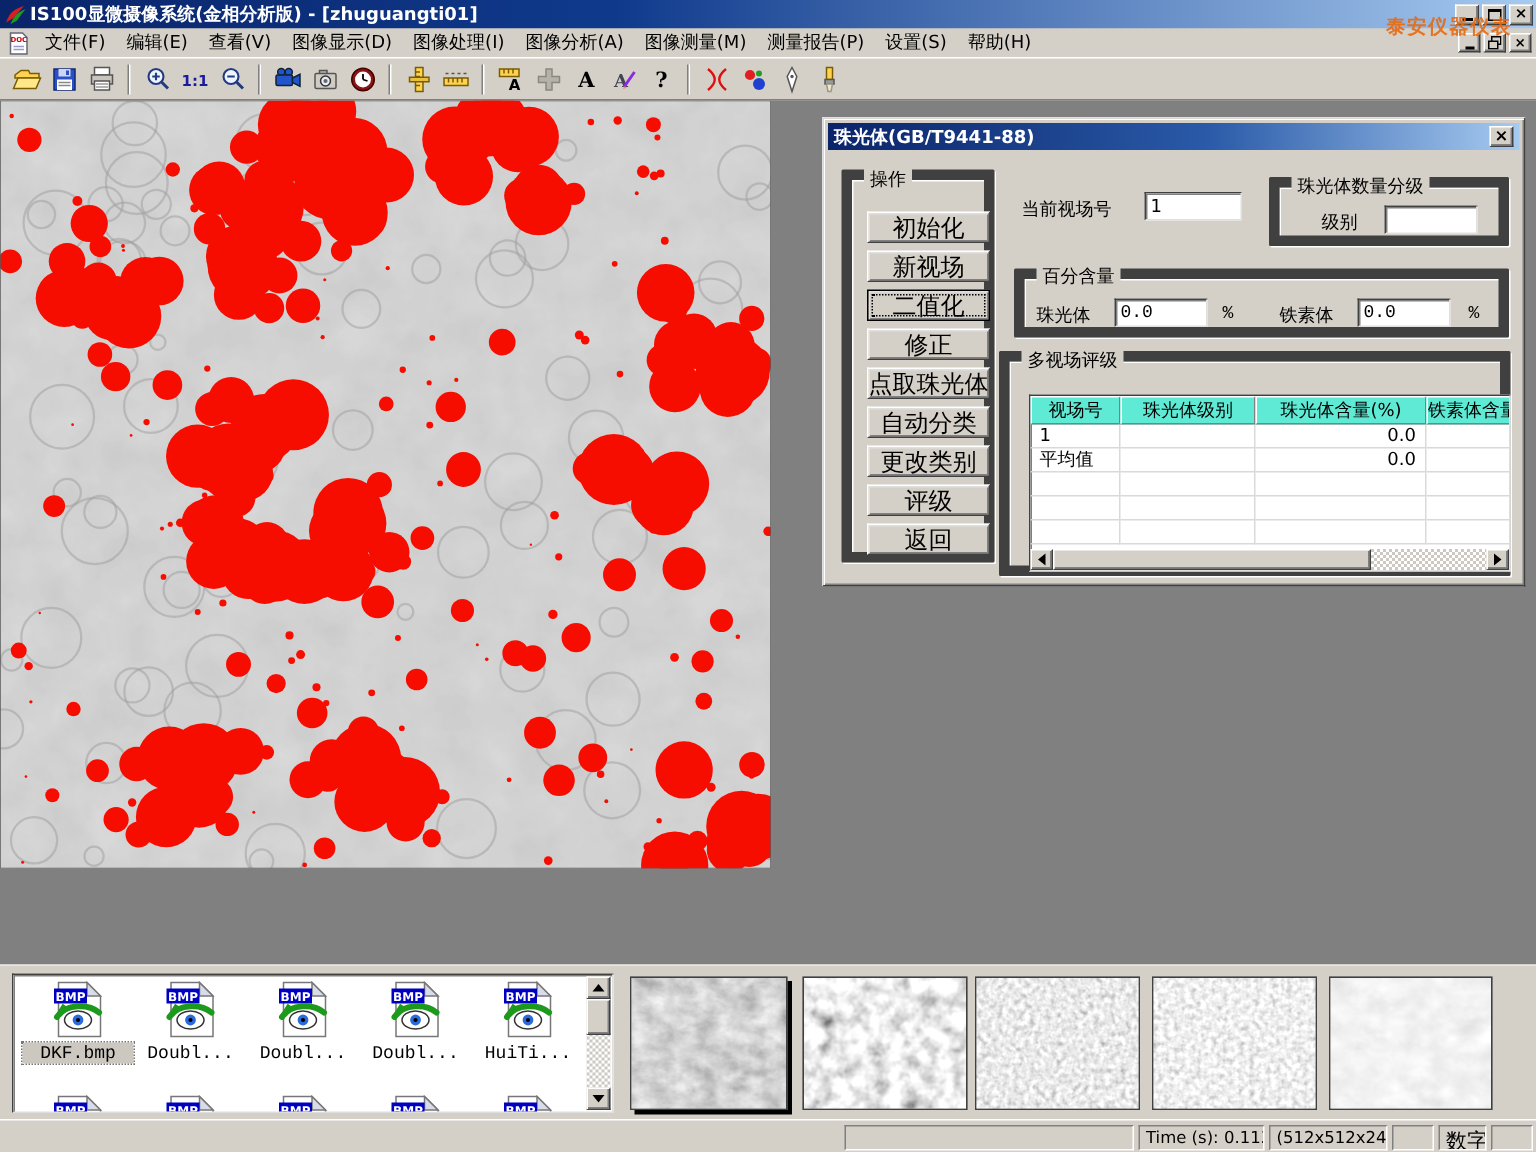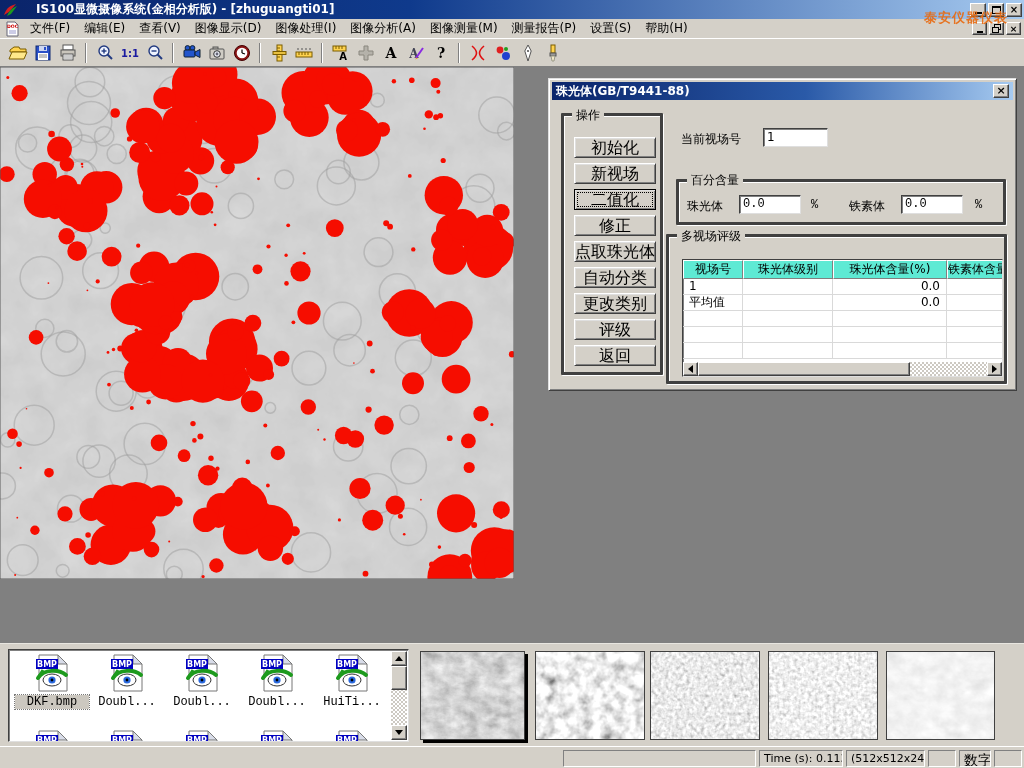--- a/index.html
+++ b/index.html
@@ -4,21 +4,21 @@
 <style>
   * { margin:0; padding:0; box-sizing:border-box; }
   html,body { width:1024px; height:768px; overflow:hidden; }
   body { font-family:"DejaVu Sans","Liberation Sans",sans-serif; font-size:12px; background:#d4d0c8; }
   .app { position:relative; width:1024px; height:768px; background:#d4d0c8; }
 
   
   .titlebar { position:absolute; top:0; left:0; right:0; height:19px;
     background:linear-gradient(90deg,#0a246a 0%,#0f3a8c 40%,#a6caf0 100%);
     display:flex; align-items:center; color:#fff; font-weight:bold; padding:0 2px; }
-  .titlebar .ttl { margin-left:18px; font-size:12px; white-space:nowrap; }
+  .titlebar .ttl { margin-left:2px; font-size:12px; white-space:nowrap; }
   .winbtns { margin-left:auto; display:flex; gap:2px; }
   .winbtn { width:16px; height:14px; background:#d4d0c8; border:1px solid;
     border-color:#ffffff #404040 #404040 #ffffff; box-shadow:inset -1px -1px 0 #808080;
     display:flex; align-items:center; justify-content:center; color:#000; font-weight:bold; font-size:10px; line-height:1; }
   .gly-min { width:7px; height:2px; background:#000; margin-top:7px; }
   .gly-box { width:9px; height:8px; border:1px solid #000; border-top-width:2px; }
 
   
   .menubar { position:absolute; top:19px; left:0; right:0; height:19px; background:#d4d0c8;
     display:flex; align-items:center; padding-left:2px; }
@@ -44,21 +44,21 @@
   
   .dialog { position:absolute; left:548px; top:11px; width:469px; height:313px; background:#d4d0c8;
     border:1px solid; border-color:#dfdfdf #404040 #404040 #dfdfdf;
     box-shadow:inset 1px 1px 0 #ffffff, inset -1px -1px 0 #808080; }
   .dlg-title { position:absolute; left:3px; right:3px; top:3px; height:18px;
     background:linear-gradient(90deg,#0a246a 0%,#2a5aa8 55%,#a6caf0 100%);
     color:#fff; font-weight:bold; display:flex; align-items:center; padding:0 4px; }
   .dlg-close { margin-left:auto; width:16px; height:14px; background:#d4d0c8; border:1px solid;
     border-color:#ffffff #404040 #404040 #ffffff; box-shadow:inset -1px -1px 0 #808080;
     color:#000; font-weight:bold; font-size:11px; line-height:12px; text-align:center; }
-  .group { position:absolute; border:3px solid #404040; border-radius:1px;
+  .group { position:absolute; border:7px solid #404040; border-radius:1px;
     box-shadow:inset 1px 1px 0 #ffffff, 1px 1px 0 #ffffff; }
   .group > .legend { position:absolute; top:-8px; left:8px; background:#d4d0c8; padding:0 4px; line-height:14px; }
   .btn95 { position:absolute; left:10px; width:82px; height:21px; background:#d4d0c8;
     border:1px solid; border-color:#ffffff #404040 #404040 #ffffff;
     box-shadow:inset 1px 1px 0 #dfdfdf, inset -1px -1px 0 #808080;
     font-size:16px; text-align:center; line-height:19px; cursor:default; }
   .btn95.focused { border:1px solid #000; outline:1px dotted #000; outline-offset:-4px; }
   .edit { position:absolute; background:#fff; border:1px solid; border-color:#404040 #dfdfdf #dfdfdf #404040;
     box-shadow:inset 1px 1px 0 #808080; font-size:12px; padding:1px 3px; font-family:inherit; }
   .lbl { position:absolute; white-space:nowrap; }
@@ -769,20 +769,25 @@
         <div class="btn95" style="top:125px;">点取珠光体</div>
         <div class="btn95" style="top:151px;">自动分类</div>
         <div class="btn95" style="top:177px;">更改类别</div>
         <div class="btn95" style="top:203px;">评级</div>
         <div class="btn95" style="top:229px;">返回</div>
       </div>
 
       <span class="lbl" style="left:132px; top:52px;">当前视场号</span>
       <div class="edit" style="left:214px; top:49px; width:65px; height:19px;">1</div>
 
+      <div class="group" style="left:297px; top:39px; width:160px; height:46px;">
+        <span class="legend">珠光体数量分级</span>
+        <span class="lbl" style="left:28px; top:15px;">级别</span>
+        <div class="edit" style="left:70px; top:12px; width:62px; height:19px;"></div>
+      </div>
 
       <div class="group" style="left:127px; top:100px; width:330px; height:46px;font-family:Liberation Mono, monospace;">
         <span class="legend">百分含量</span>
         <span class="lbl" style="left:8px; top:16px;">珠光体</span>
         <div class="edit" style="left:60px; top:13px; width:62px; height:19px;">0.0</div>
         <span class="lbl" style="left:132px; top:16px;">%</span>
         <span class="lbl" style="left:170px; top:16px;">铁素体</span>
         <div class="edit" style="left:222px; top:13px; width:62px; height:19px;">0.0</div>
         <span class="lbl" style="left:296px; top:16px;">%</span>
       </div>

